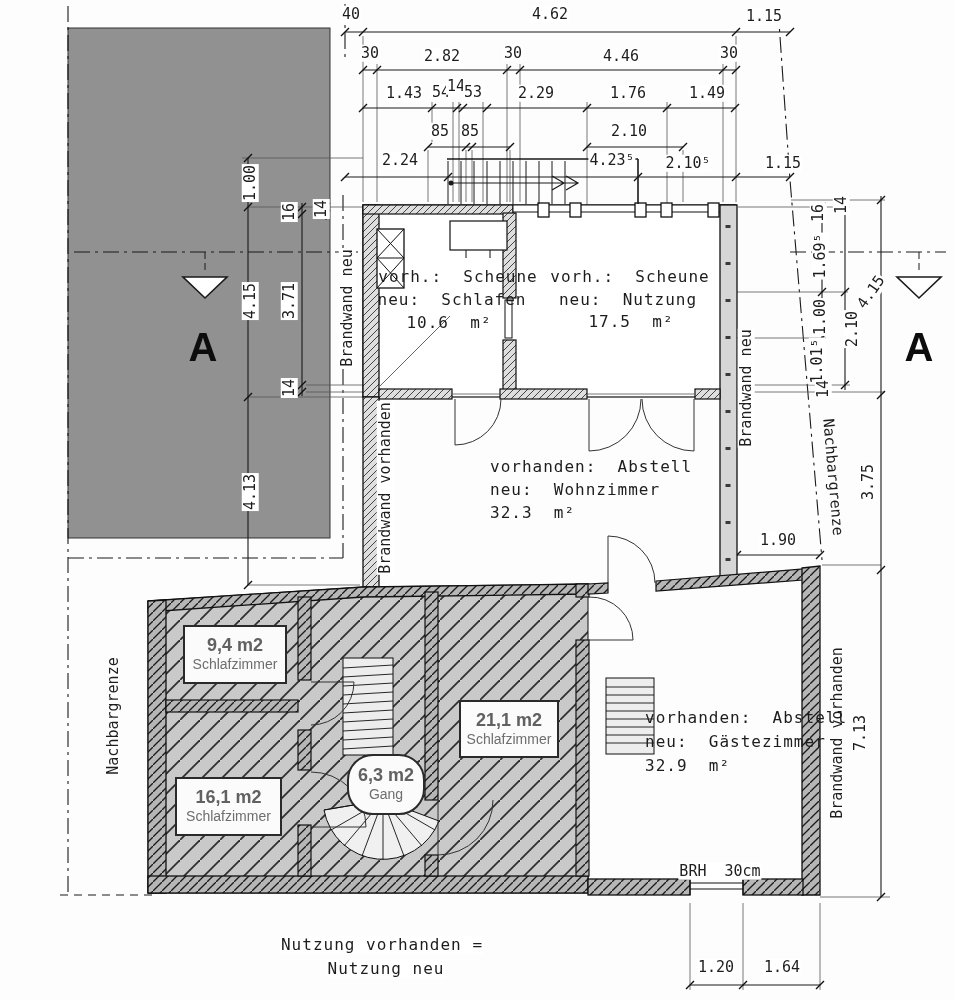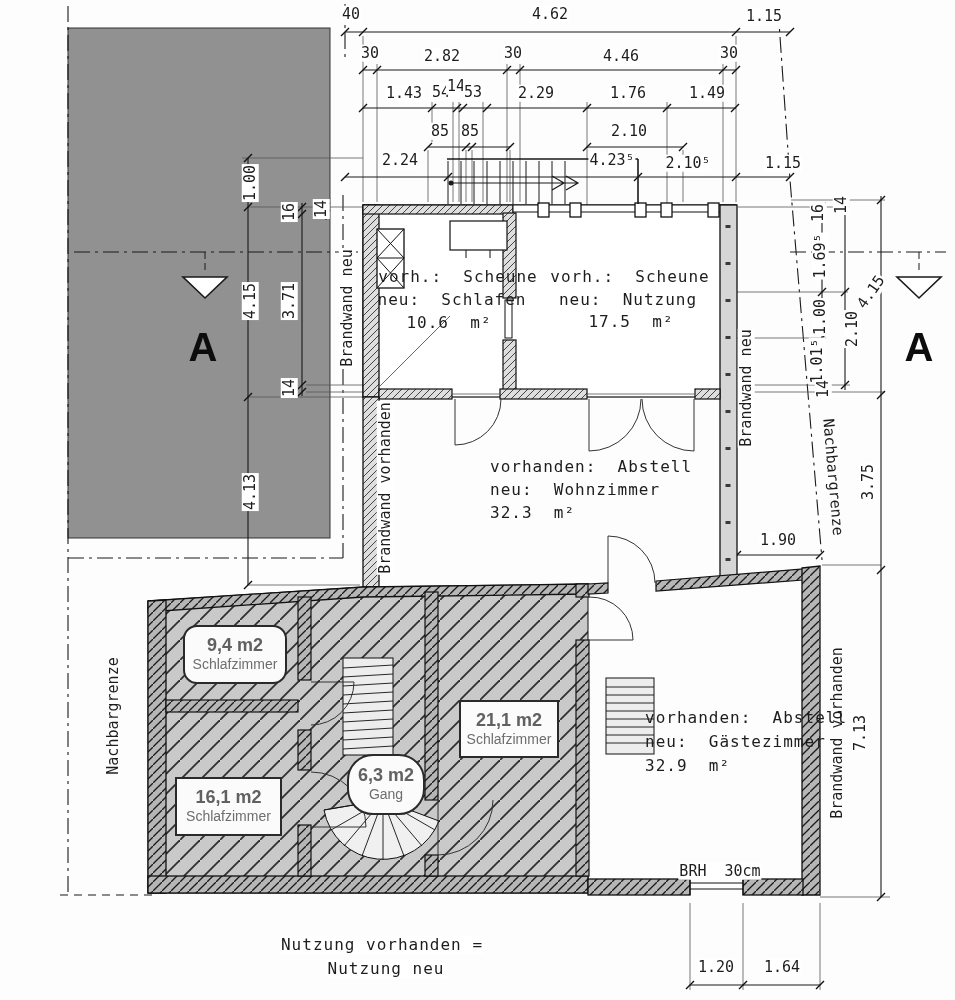--- a/index.html
+++ b/index.html
@@ -256,21 +256,21 @@
 <div class="t rm" style="left:631px;top:322px;">17.5  m²</div>
 
 <div class="t rm tl" style="left:489px;top:467px;">vorhanden:  Abstell</div>
 <div class="t rm tl" style="left:489px;top:490px;">neu:  Wohnzimmer</div>
 <div class="t rm tl" style="left:489px;top:513px;">32.3  m²</div>
 
 <div class="t rm tl" style="left:644px;top:718px;">vorhanden:  Abstell</div>
 <div class="t rm tl" style="left:644px;top:742px;">neu:  Gästezimmer</div>
 <div class="t rm tl" style="left:644px;top:766px;">32.9  m²</div>
 
-<div class="tag" style="left:183px;top:625px;width:100px;height:55px;border-radius:14px;">
+<div class="tag" style="left:183px;top:625px;width:100px;height:55px;">
   <span class="a">9,4 m2</span>
   <span class="n">Schlafzimmer</span>
 </div>
 <div class="tag" style="left:459px;top:700px;width:96px;height:54px;">
   <span class="a">21,1 m2</span>
   <span class="n">Schlafzimmer</span>
 </div>
 <div class="tag" style="left:175px;top:777px;width:103px;height:55px;">
   <span class="a">16,1 m2</span>
   <span class="n">Schlafzimmer</span>

